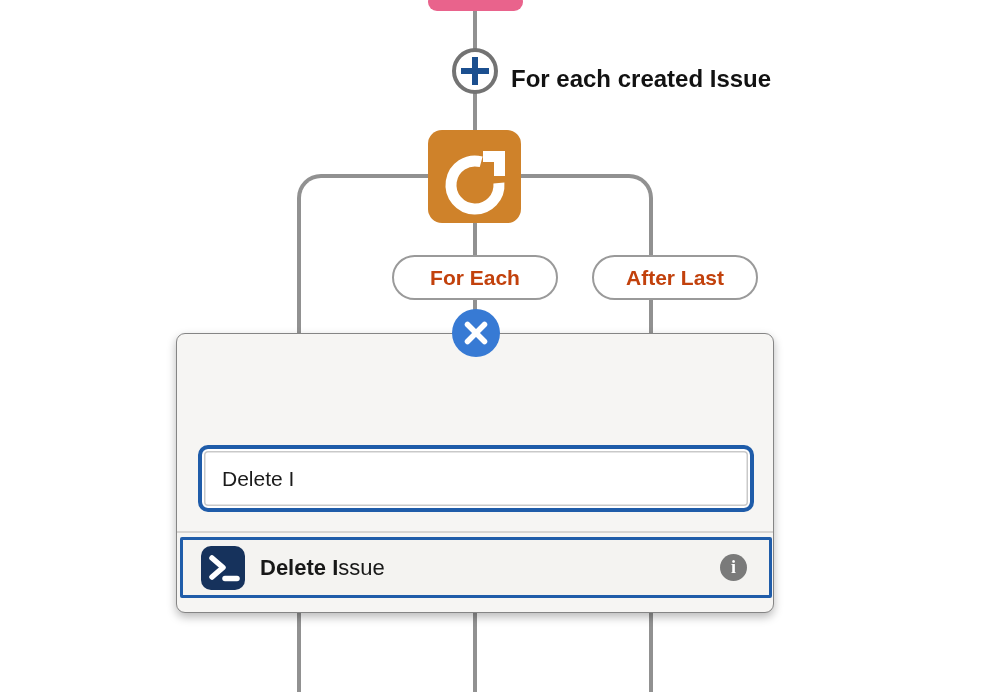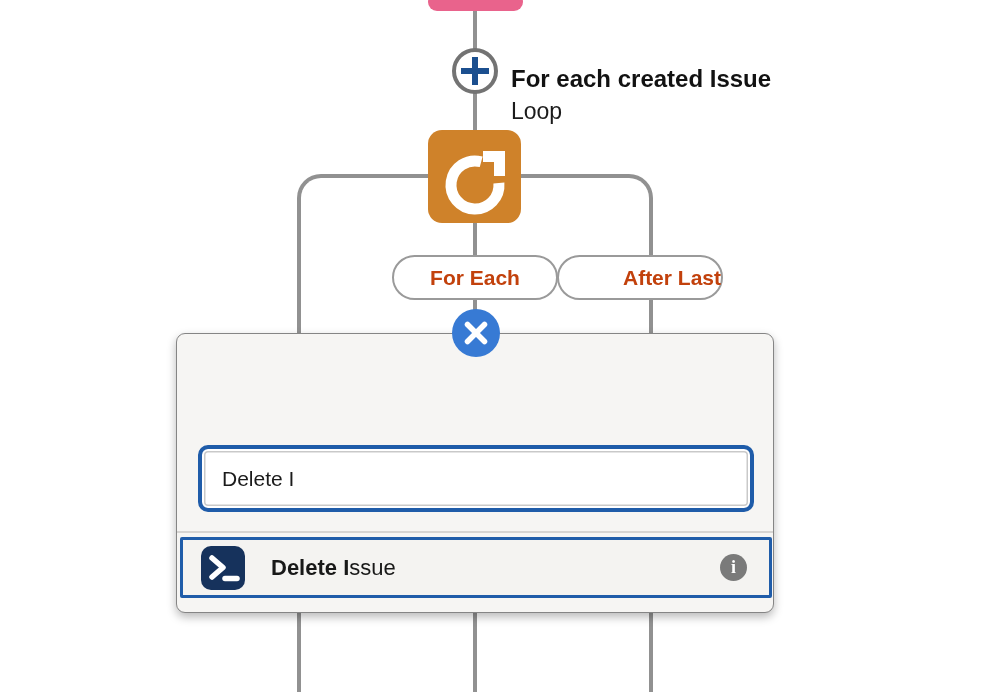--- a/index.html
+++ b/index.html
@@ -84,21 +84,21 @@
     position: absolute;
     top: 255px;
     width: 166px; height: 45px;
     background: #ffffff;
     border: 2px solid #9a9a9a;
     border-radius: 23px;
     display: flex; align-items: center; justify-content: center;
     font-size: 21px; font-weight: bold; color: #c2410c;
   }
   .pill.for-each { left: 392px; }
-  .pill.after-last { left: 557px; justify-content: flex-end; }
+  .pill.after-last { left: 592px; }
 
   .close-btn {
     position: absolute;
     left: 452px; top: 309px;
     width: 48px; height: 48px;
     background: #377AD4;
     border-radius: 50%;
     display: flex; align-items: center; justify-content: center;
     cursor: pointer;
     z-index: 6;
@@ -154,21 +154,21 @@
   }
   .action-icon {
     width: 44px; height: 44px;
     margin-left: 18px;
     background: #16325C;
     border-radius: 10px;
     display: flex; align-items: center; justify-content: center;
     flex: none;
   }
   .result-text {
-    margin-left: 26px;
+    margin-left: 15px;
     font-size: 22px;
     color: #181818;
     white-space: nowrap;
   }
   .result-text .match { font-weight: bold; }
   .info-btn {
     margin-left: auto;
     margin-right: 22px;
     width: 27px; height: 27px;
     background: #7a7a7a;
@@ -206,21 +206,20 @@
 
   <div class="loop-node">
     <svg width="93" height="93" viewBox="0 0 93 93">
       <path d="M 53.2 31.8 A 24 24 0 1 0 70.9 52.9" fill="none" stroke="#ffffff" stroke-width="11"></path>
       <path d="M 55 26.5 H 71.5 V 46" fill="none" stroke="#ffffff" stroke-width="11"></path>
     </svg>
   </div>
 
   <div class="node-label">
     <div class="title">For each created Issue</div>
-    <div class="subtitle">Loop</div>
   </div>
 
   <div class="pill for-each">
     <span>For Each</span>
   </div>
   <div class="pill after-last">
     <span>After Last</span>
   </div>
 
   <div class="close-btn">

